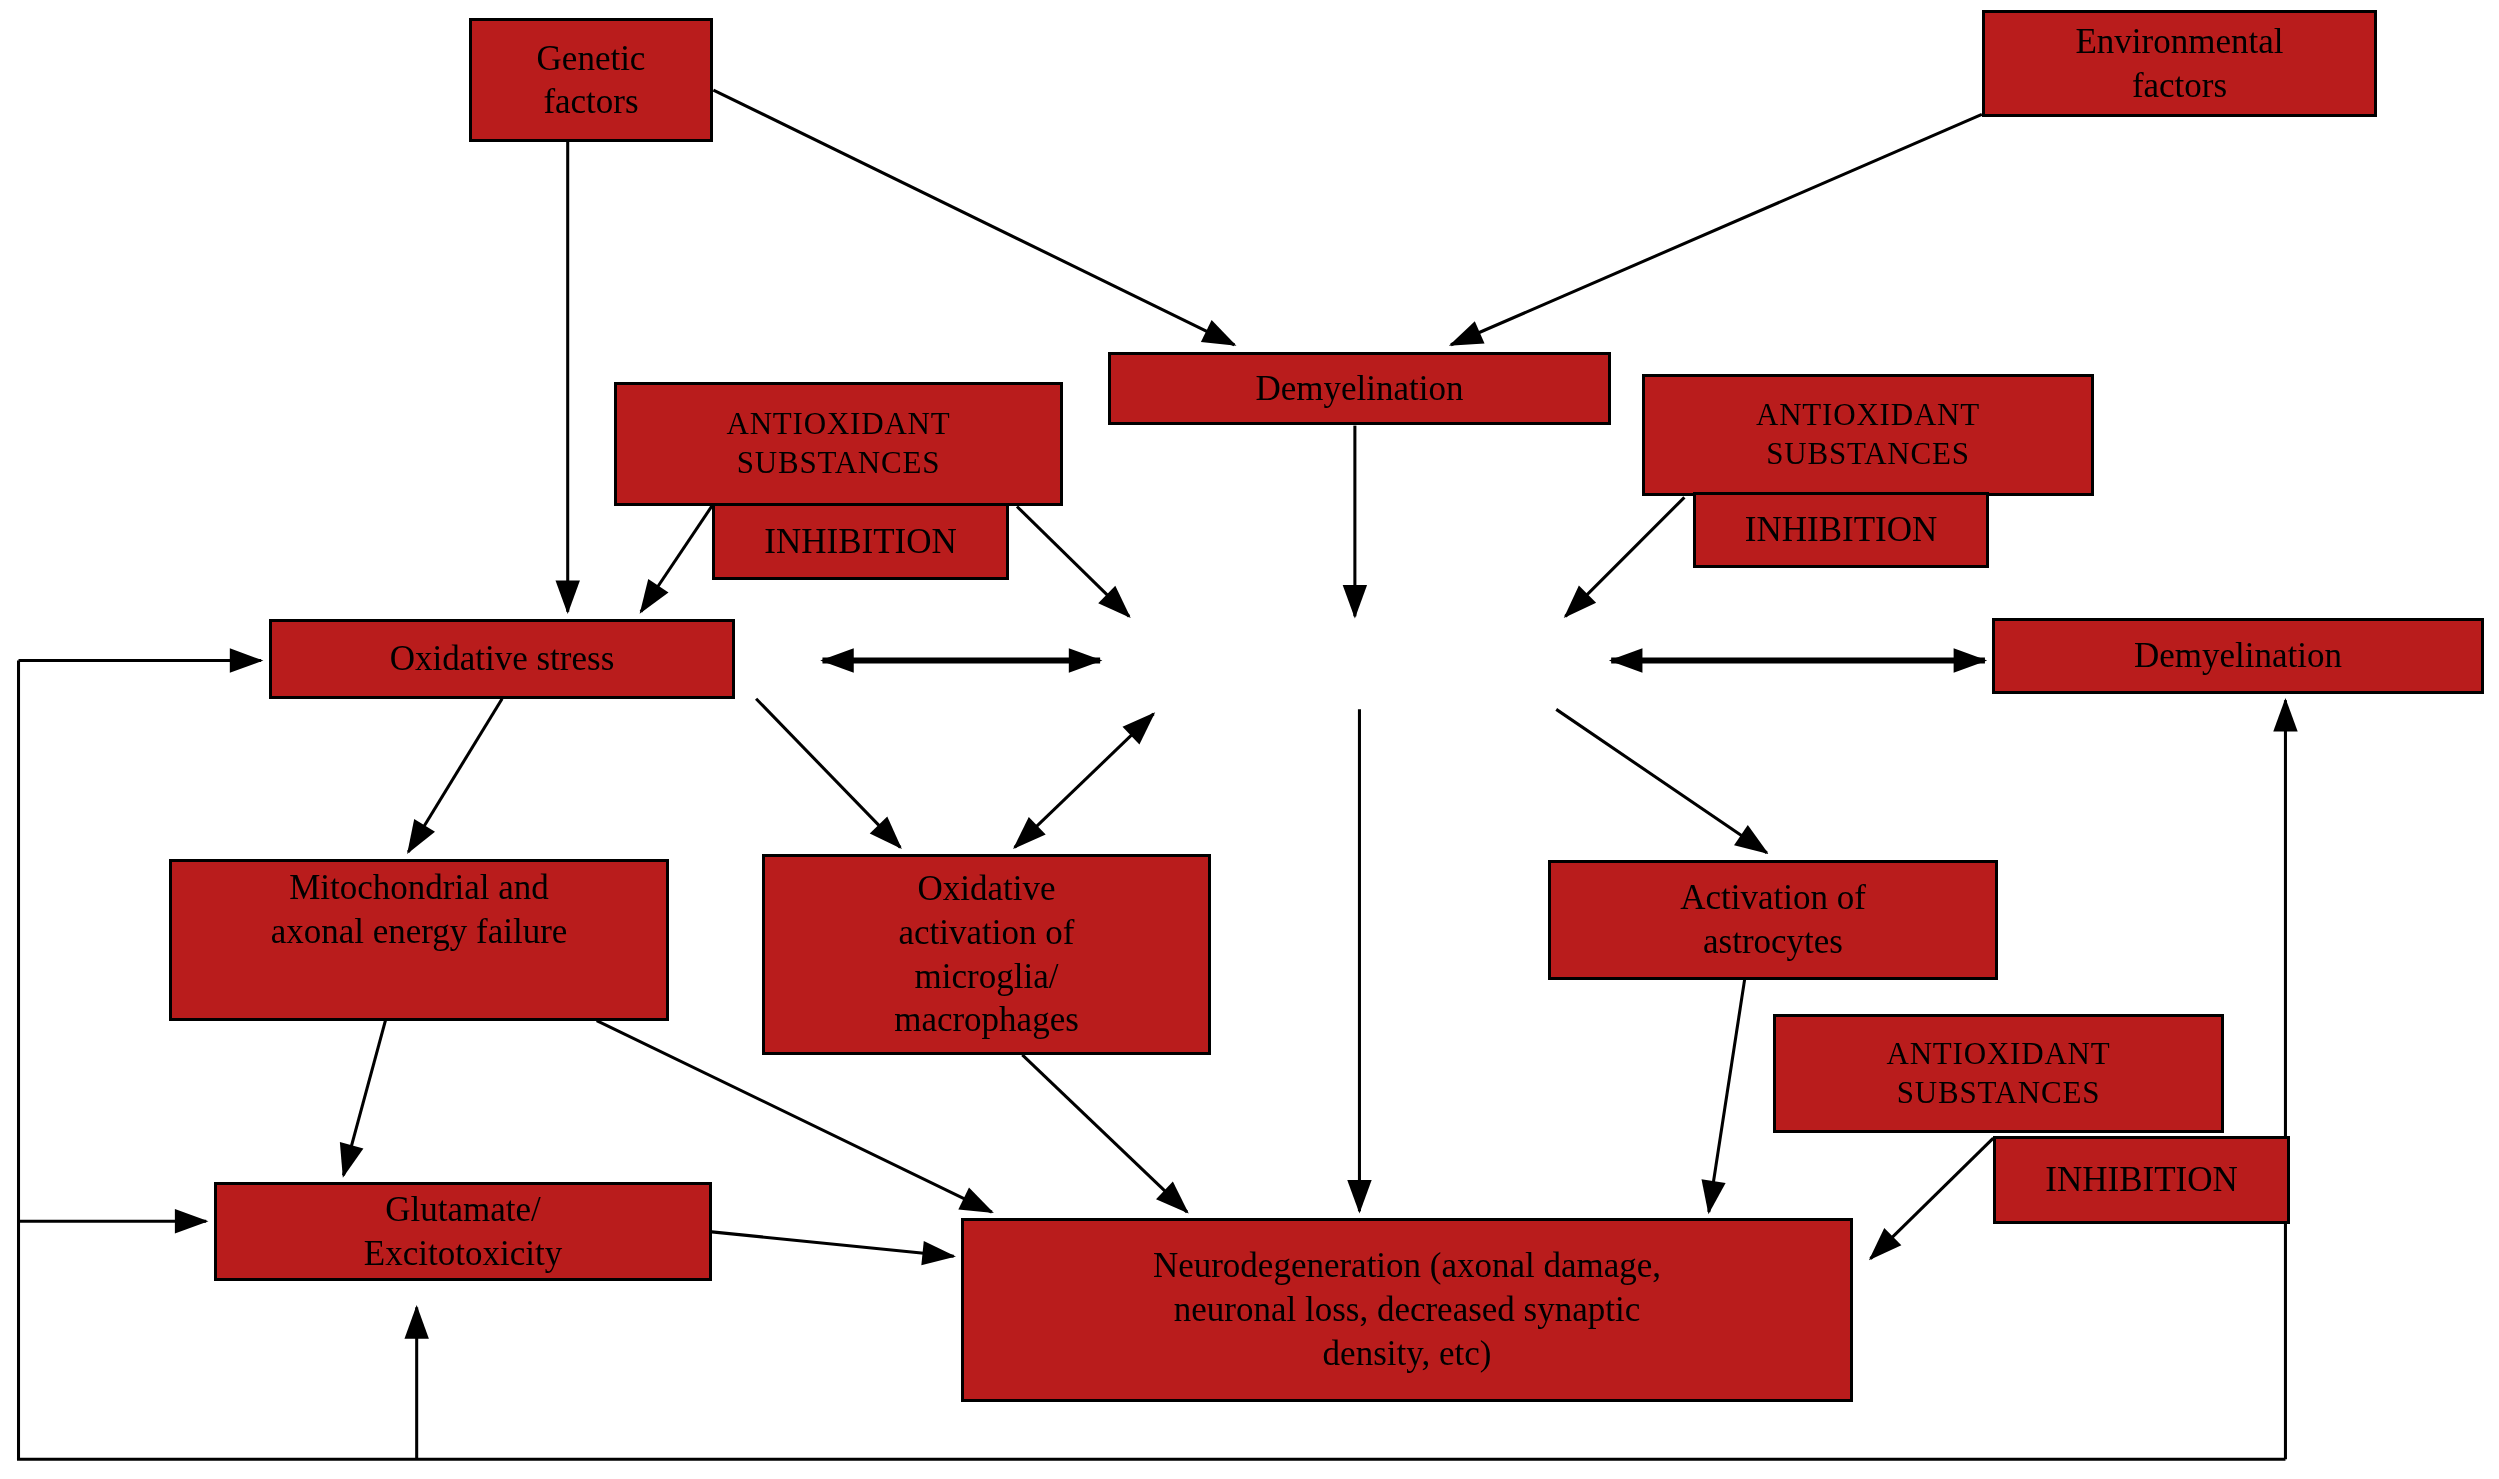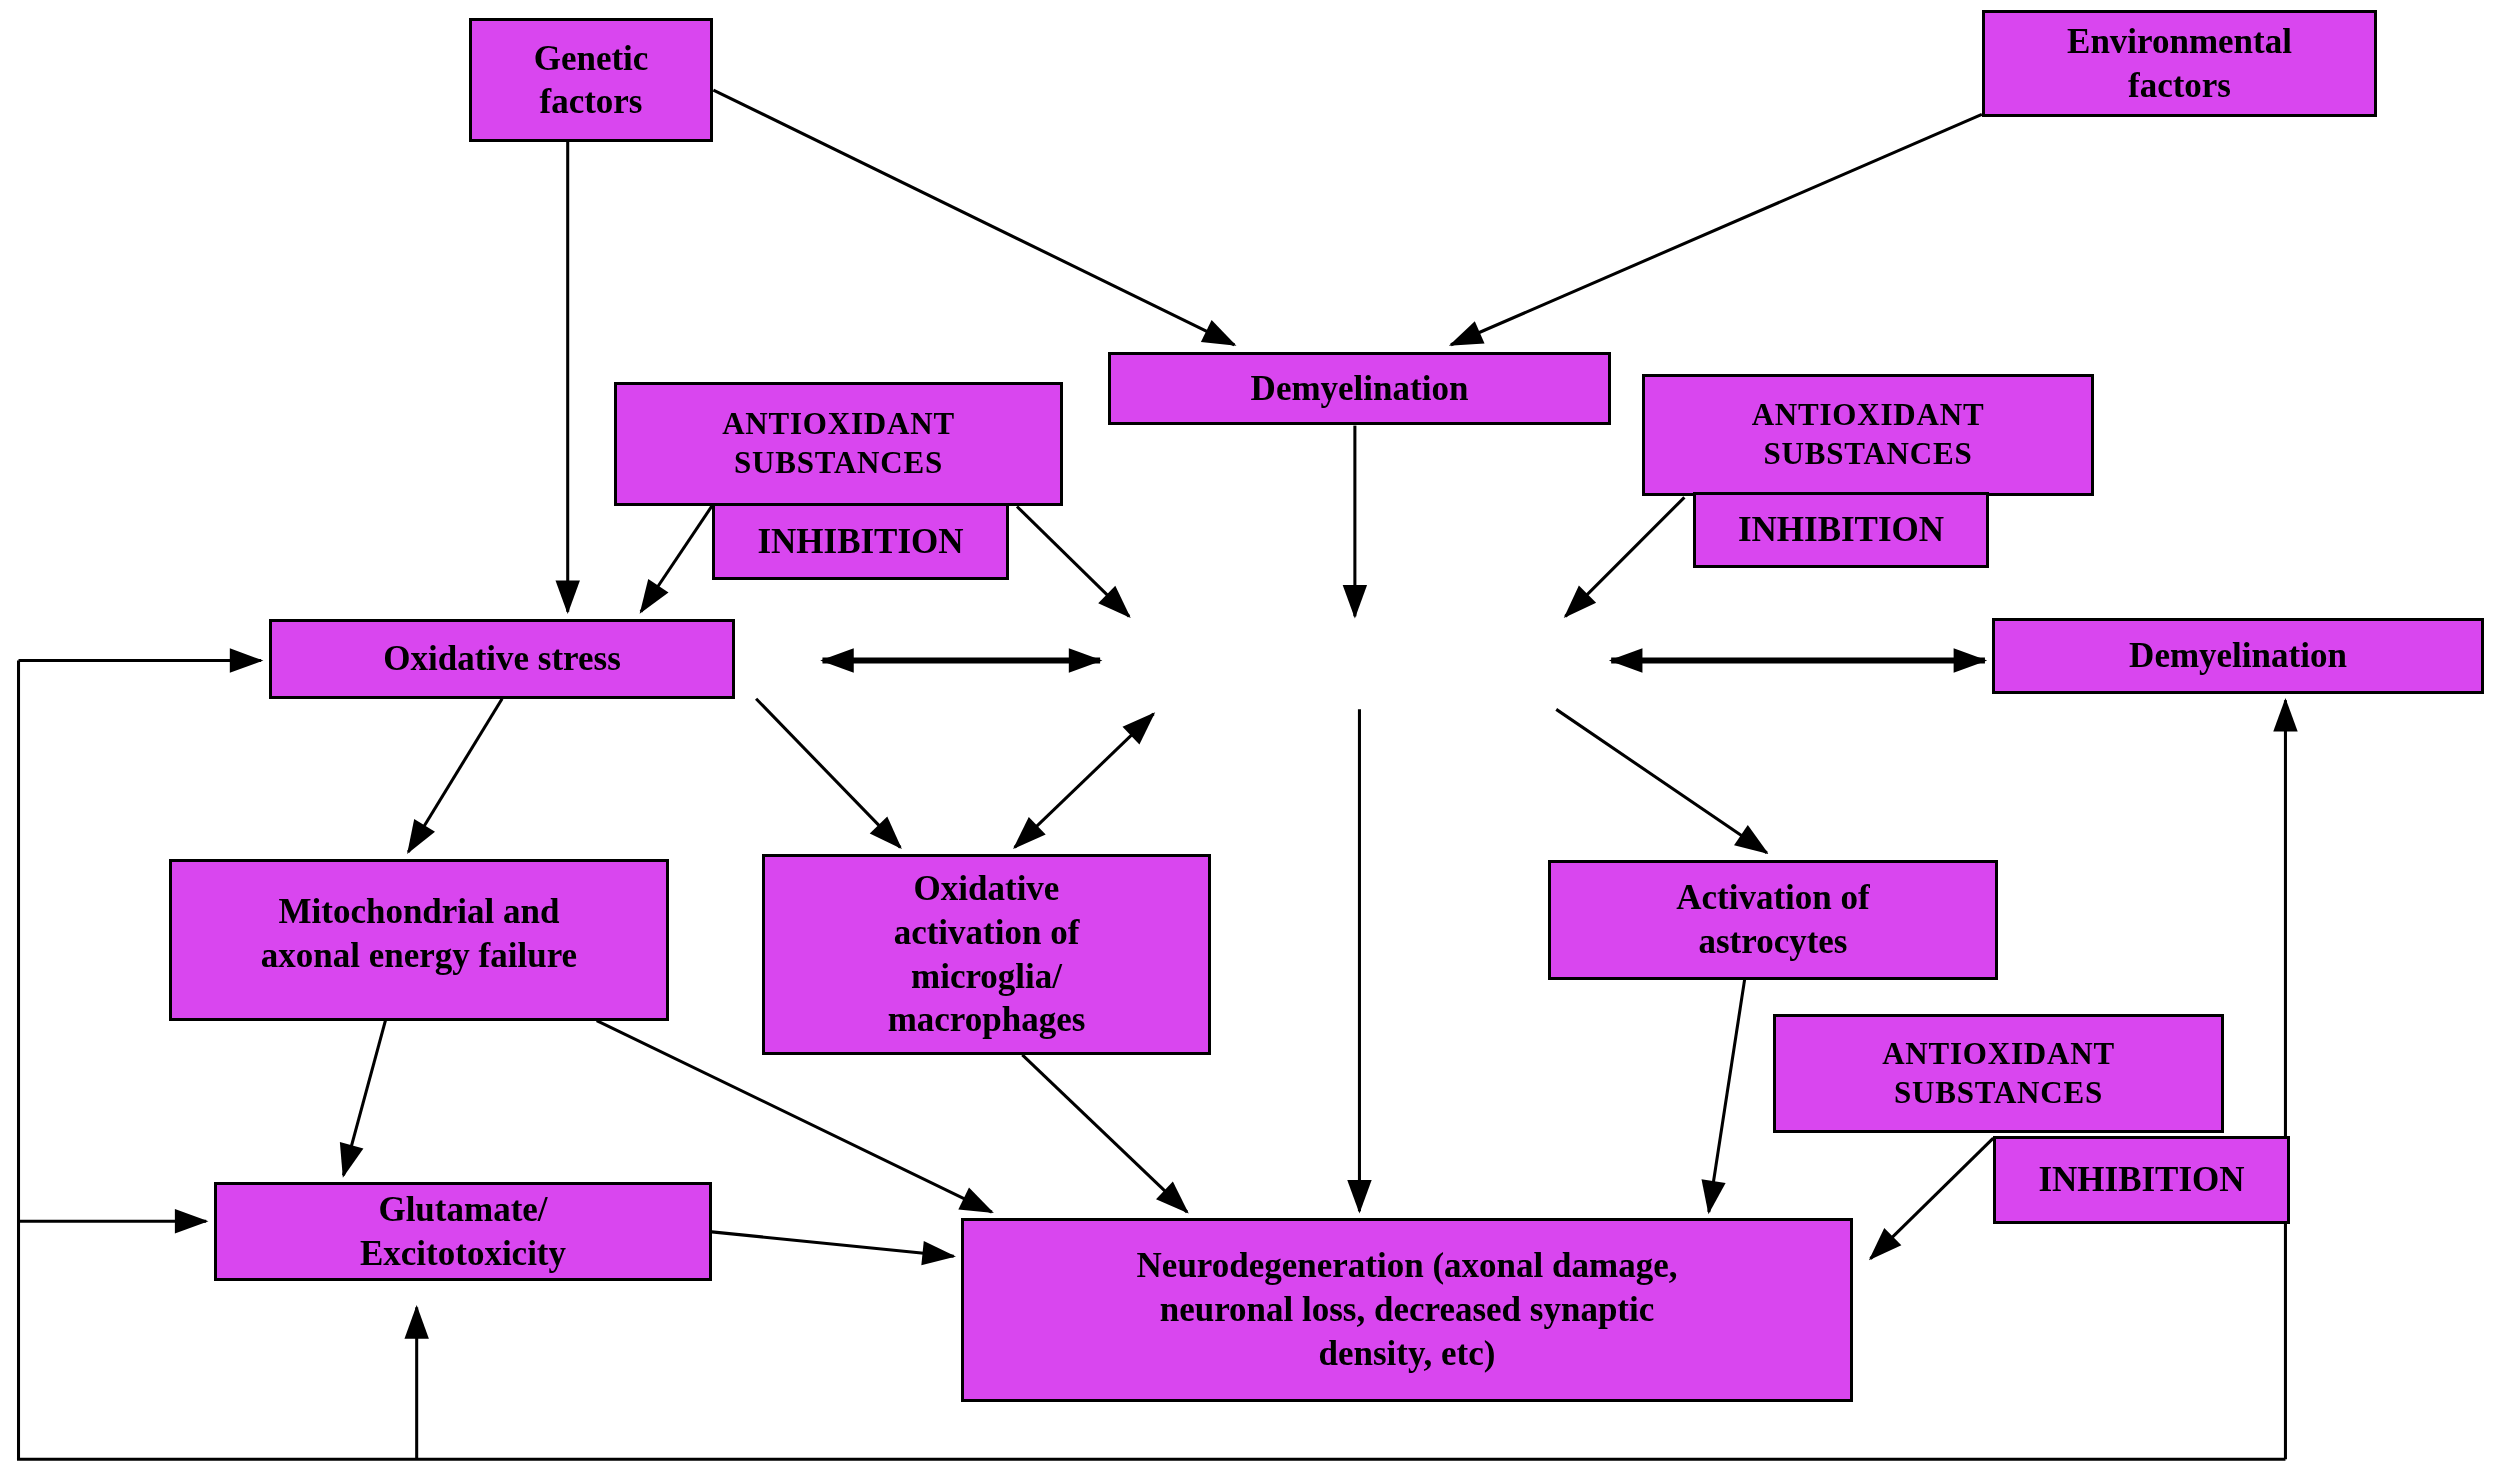--- a/index.html
+++ b/index.html
@@ -7,36 +7,36 @@
     position:relative;
     width:2500px;height:1479px;
     background:#ffffff;
     font-family:"Liberation Serif","DejaVu Serif",serif;
     overflow:hidden;
   }
   #arrow-layer{position:absolute;left:0;top:0;width:2500px;height:1479px;}
   .node{
     position:absolute;
     box-sizing:border-box;
-    background:#d946ef;
+    background:#b91c1c;
     border:3.8px solid #000000;
     display:flex;
     align-items:center;
     justify-content:center;
     text-align:center;
-    font-weight:bold;
+    font-weight:normal;
     color:#000000;
     white-space:pre-line;
     font-size:35px;
     line-height:1.25;
     z-index:2;
   }
   .lbl-antiox{font-size:31px;letter-spacing:0.8px;}
   .lbl-inhib{font-size:35px;text-align:center;}
-  .top-align{align-items:flex-start;padding-top:28px;}
+  .top-align{align-items:flex-start;padding-top:4px;}
   .edge{stroke:#000000;stroke-width:4;}
   .edge-thick{stroke:#000000;stroke-width:8;}
 </style>
 </head>
 <body>
 
 <div id="canvas">
 
   <svg id="arrow-layer" viewBox="0 0 3277 1939" xmlns="http://www.w3.org/2000/svg">
     <defs>

